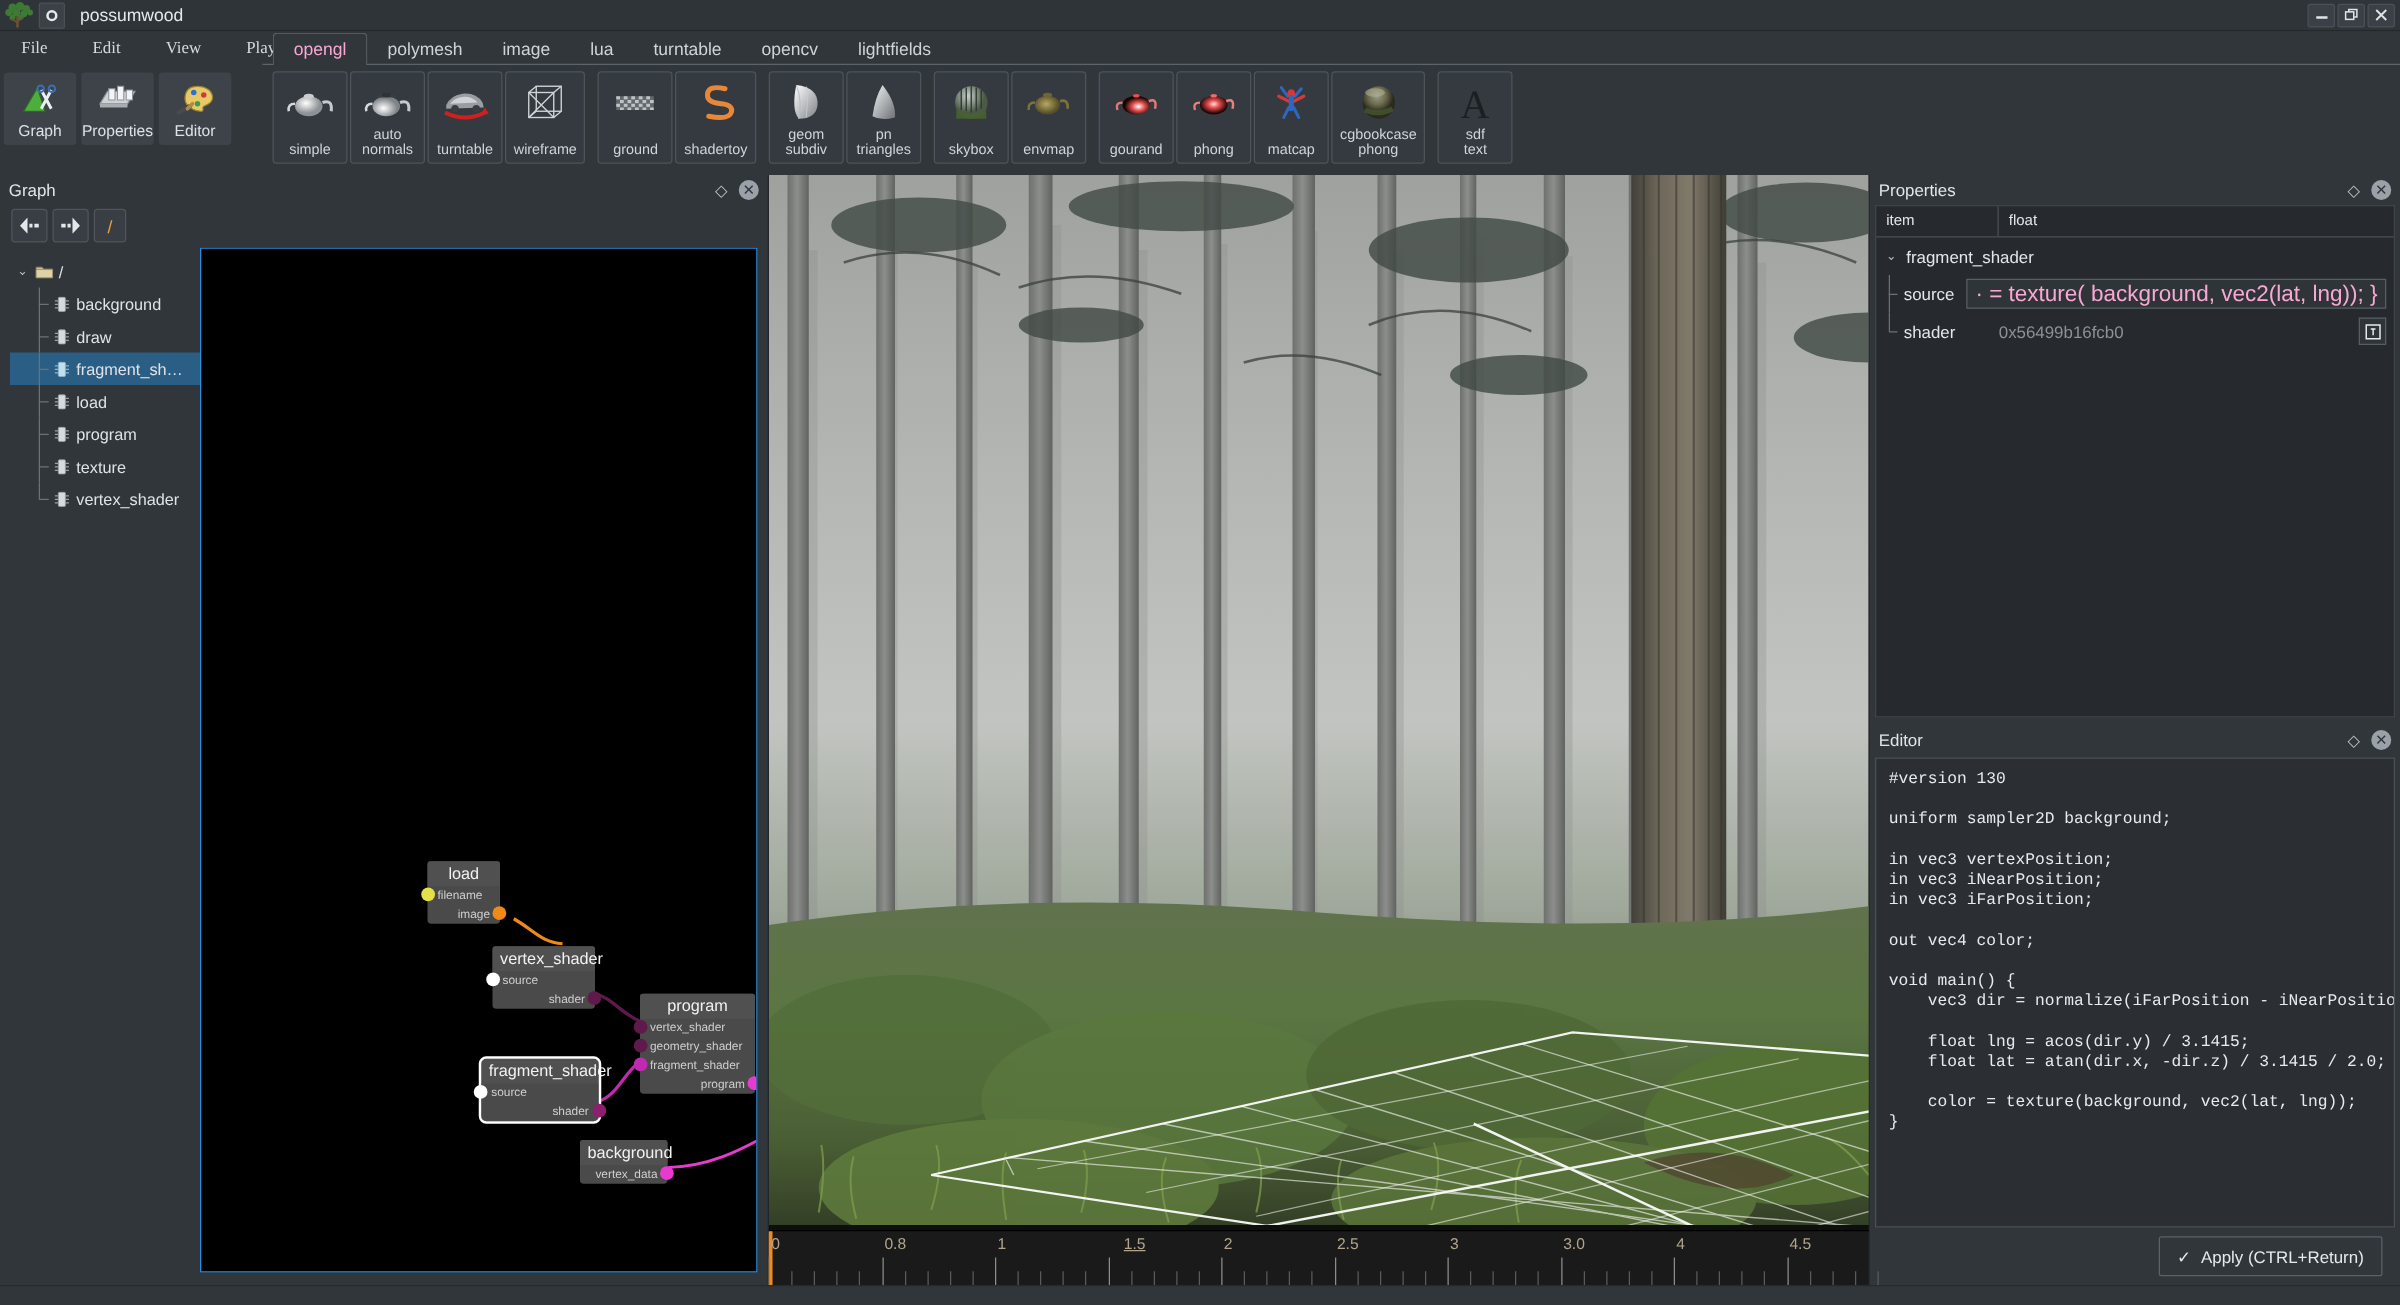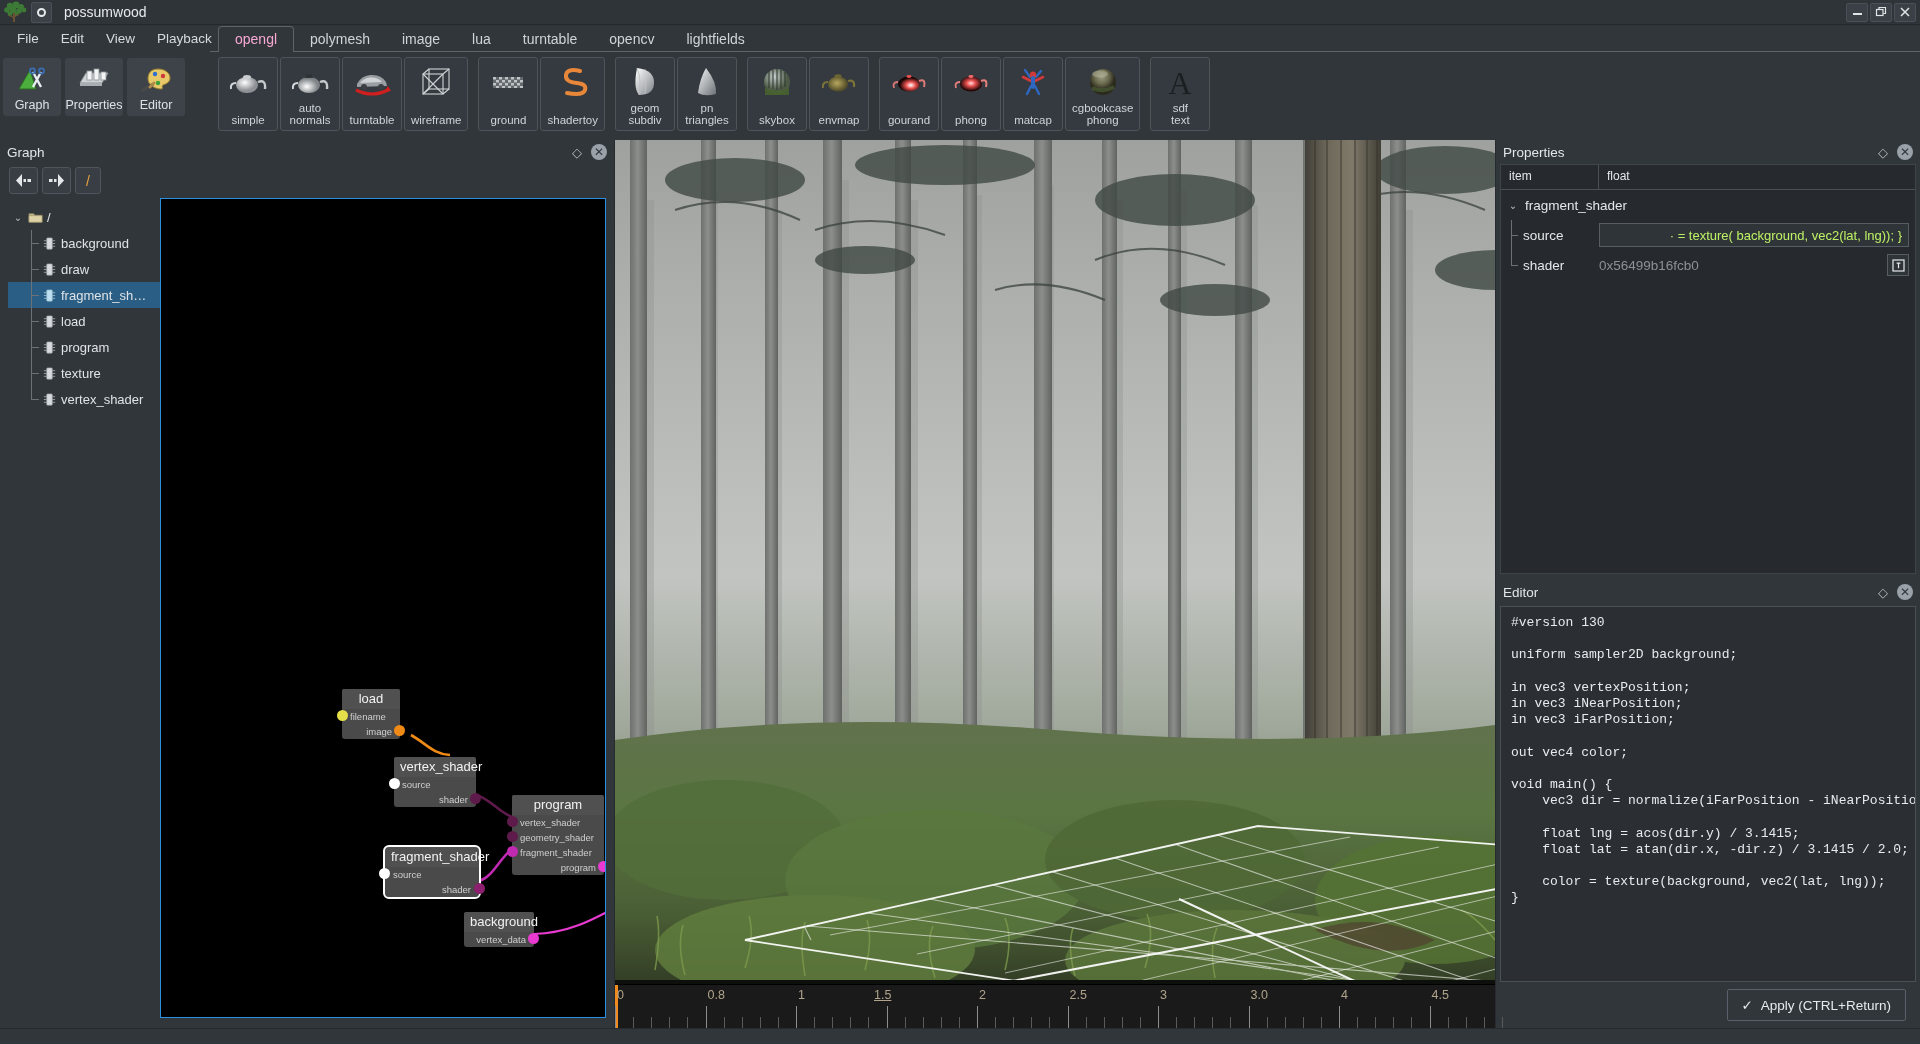--- a/index.html
+++ b/index.html
@@ -32,21 +32,21 @@
   .tb-btns { display: flex; gap: 2px; margin-right: 4px; }
   .tb-btn {
     width: 22px; height: 19px; background: #3a4045; border: 1px solid #4a5057;
     border-radius: 2px; display: flex; align-items: center; justify-content: center;
     color: #e0e4e7; font-size: 12px; line-height: 1;
   }
 
   
   .menuribbon { display: flex; height: 115px; background: #31363b; flex: none; position: relative; }
   .leftcol { width: 210px; flex: none; }
-  .menubar { display: flex; height: 26px; align-items: center; padding-left: 6px; gap: 0px; }
+  .menubar { display: flex; height: 26px; align-items: center; padding-left: 6px; gap: 14px; font-family: Liberation Serif, serif; }
   .menu-item { padding: 3px 11px; font-size: 13.5px; color: #d6dade; }
 
   .bigbtns { display: flex; gap: 4px; padding-left: 3px; margin-top: 7px; }
   .bigbtn {
     width: 58px; height: 58px; background: #3d4349; border-radius: 3px;
     display: flex; flex-direction: column; align-items: center; justify-content: flex-start;
     padding-top: 4px; gap: 2px;
   }
   .bigbtn .lbl { font-size: 12.5px; color: #dde1e5; }
   .bigbtn .ico { height: 34px; display:flex; align-items:center; justify-content:center; }
@@ -147,23 +147,23 @@
   .pt-head .c1 { width: 98px; padding: 4px 8px; border-right: 1px solid #4a5056; }
   .pt-head .c2 { padding: 4px 8px; flex: 1; }
   .pt-row { display: flex; align-items: center; height: 30px; font-size: 13.5px; }
   .pt-row .key { width: 98px; display: flex; align-items: center; gap: 4px; padding-left: 4px; color:#e3e7ea; }
   .pt-row .val { flex: 1; padding-right: 6px; display: flex; align-items: center; }
   .pt-branch { width: 14px; height: 30px; position: relative; flex:none;}
   .pt-branch::before { content:''; position:absolute; left:6px; top:0; width:1px; height:30px; background:#6b7177;}
   .pt-branch::after { content:''; position:absolute; left:6px; top:15px; width:7px; height:1px; background:#6b7177;}
   .pt-branch.last::before { height: 15px; }
   .srcinput {
-    flex: 1; background: #2f3439; border: 1px solid #565d64; color: #bef264;
-    font-size: 13px; padding: 3px 6px; height: 24px; display:flex; align-items:center;
-    justify-content: flex-end; overflow: hidden; white-space: nowrap;
+    flex: 1; background: #2f3439; border: 1px solid #565d64; color: #f9a8d4;
+    font-size: 18px; padding: 3px 6px; height: 24px; display:flex; align-items:center;
+    justify-content: center; overflow: hidden; white-space: nowrap;
   }
   .mono-faint { color: #8a9197; font-family: "Liberation Sans", sans-serif; }
   .infobtn {
     width: 22px; height: 22px; border: 1px solid #565d64; background: #2f3439;
     display:flex; align-items:center; justify-content:center; margin-left:auto; flex:none;
   }
 
   .editor { flex: 1; display: flex; flex-direction: column; min-height: 0; }
   .ed-area {
     flex: 1; margin: 2px 4px 0 4px; background: #2b2f33; border: 1px solid #4a5056;
@@ -930,21 +930,21 @@
             <div class="tick minor" style="left: 126.7px;"></div>
             <div class="tick minor" style="left: 144.8px;"></div>
             <div class="tick minor" style="left: 162.9px;"></div>
             <div class="tick major" style="left: 181px;"></div>
             <div class="rlabel" style="left: 181px;">1</div>
             <div class="tick minor" style="left: 199.1px;"></div>
             <div class="tick minor" style="left: 217.2px;"></div>
             <div class="tick minor" style="left: 235.3px;"></div>
             <div class="tick minor" style="left: 253.4px;"></div>
             <div class="tick major" style="left: 271.5px;"></div>
-            <div class="rlabel" style="left: 257px; text-decoration: underline;">1.5</div>
+            <div class="rlabel" style="left: 282px; text-decoration: underline;">1.5</div>
             <div class="tick minor" style="left: 289.6px;"></div>
             <div class="tick minor" style="left: 307.7px;"></div>
             <div class="tick minor" style="left: 325.8px;"></div>
             <div class="tick minor" style="left: 343.9px;"></div>
             <div class="tick major" style="left: 362px;"></div>
             <div class="rlabel" style="left: 362px;">2</div>
             <div class="tick minor" style="left: 380.1px;"></div>
             <div class="tick minor" style="left: 398.2px;"></div>
             <div class="tick minor" style="left: 416.3px;"></div>
             <div class="tick minor" style="left: 434.4px;"></div>

